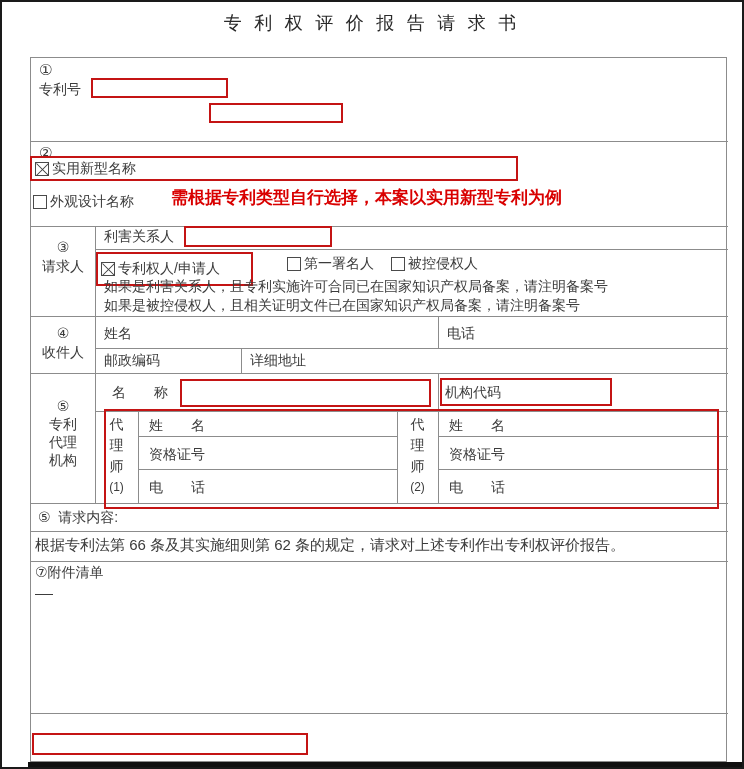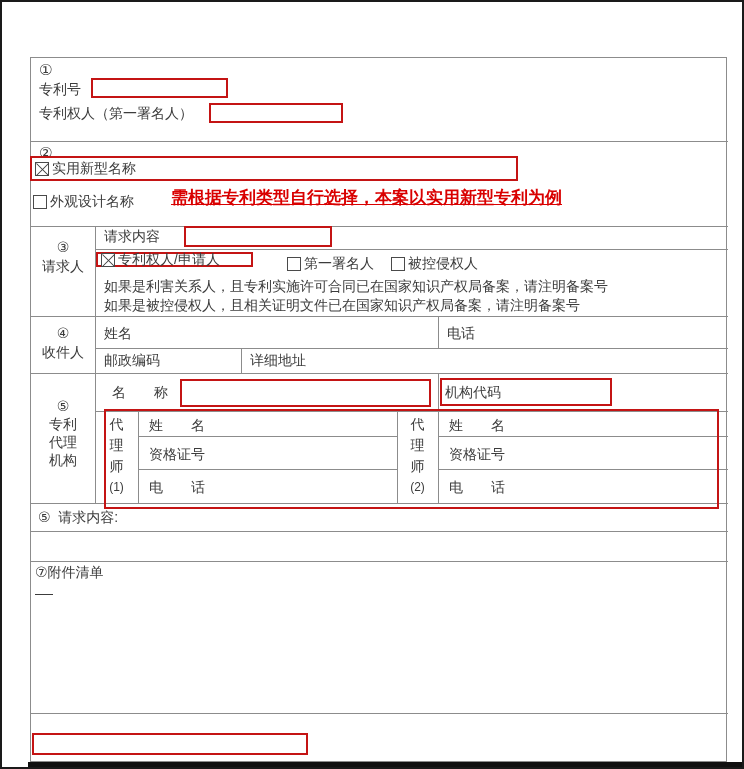--- a/index.html
+++ b/index.html
@@ -25,30 +25,31 @@
   .redflex { position:absolute; border:2px solid #c41414; display:flex;
              align-items:center; padding-left:3px; font-size:14px; white-space:nowrap; }
   .cbrow { position:absolute; display:flex; align-items:center; font-size:14px; white-space:nowrap; }
   .cbx { display:inline-block; width:14px; height:14px; border:1px solid #4a4a4a;
          background:#fff; margin-right:3px; position:relative; flex:none; }
   .cbx.checked::before, .cbx.checked::after {
     content:""; position:absolute; left:-2px; top:6px; width:17px; height:1px; background:#3c3c3c; }
   .cbx.checked::before { transform:rotate(45deg); }
   .cbx.checked::after  { transform:rotate(-45deg); }
   .vlabel { position:absolute; text-align:center; font-size:14px; line-height:19px; color:#3c3c3c; }
-  .anno { position:absolute; color:#d90000; font-weight:bold; white-space:nowrap;text-decoration:underline; }
+  .anno { position:absolute; color:#d90000; font-weight:bold; white-space:nowrap; }
   .blankline { display:inline-block; width:18px; height:13px;
                border-bottom:1px solid #3c3c3c; vertical-align:baseline; }
   .bottombar { position:absolute; left:26px; right:0; bottom:0; height:5px; background:#101010; }
 </style>
 </head>
 <body>
 
 <div id="canvas">
 
+  <div class="title">专 利 权 评 价 报 告 请 求 书</div>
 
   <div class="form">
 
     <div class="hline" style="top:83px;left:0;width:697px"></div>
     <div class="hline" style="top:168px;left:0;width:697px"></div>
     <div class="hline" style="top:191px;left:64px;width:633px"></div>
     <div class="hline" style="top:258px;left:0;width:697px"></div>
     <div class="hline" style="top:290px;left:64px;width:633px"></div>
     <div class="hline" style="top:315px;left:0;width:697px"></div>
     <div class="hline" style="top:353px;left:64px;width:633px"></div>
@@ -63,41 +64,40 @@
     <div class="vline" style="left:64px;top:168px;height:277px"></div>
     <div class="vline" style="left:407px;top:258px;height:32px"></div>
     <div class="vline" style="left:210px;top:290px;height:25px"></div>
     <div class="vline" style="left:407px;top:315px;height:130px"></div>
     <div class="vline" style="left:107px;top:353px;height:92px"></div>
     <div class="vline" style="left:366px;top:353px;height:92px"></div>
 
     <div class="num" style="left:8px;top:3px">①</div>
     <div class="txt" style="left:8px;top:23px">专利号</div>
     <div class="redbox" style="left:60px;top:20px;width:137px;height:20px"></div>
-    <div class="txt" style="left:8px;top:47px">专利权人（第一署名人）</div>
     <div class="redbox" style="left:178px;top:45px;width:134px;height:20px"></div>
 
     <div class="num" style="left:8px;top:86px">②</div>
     <div class="redflex" style="left:-1px;top:98px;width:488px;height:25px">
       <span class="cbx checked"></span>
       <span>实用新型名称</span>
     </div>
     <div class="cbrow" style="left:2px;top:135px">
       <span class="cbx"></span>
       <span>外观设计名称</span>
     </div>
     <div class="anno" style="left:140px;top:128px;font-size:17px">需根据专利类型自行选择，本案以实用新型专利为例</div>
 
     <div class="vlabel" style="left:0;top:180px;width:64px">
       <div>③</div>
       <div>请求人</div>
     </div>
-    <div class="txt" style="left:73px;top:170px">请求内容</div>
+    <div class="txt" style="left:73px;top:170px">利害关系人</div>
     <div class="redbox" style="left:153px;top:168px;width:148px;height:21px"></div>
-    <div class="redflex" style="left:65px;top:194px;width:157px;height:15px">
+    <div class="redflex" style="left:65px;top:194px;width:157px;height:34px">
       <span class="cbx checked"></span>
       <span>专利权人/申请人</span>
     </div>
     <div class="cbrow" style="left:256px;top:197px">
       <span class="cbx"></span>
       <span>第一署名人</span>
     </div>
     <div class="cbrow" style="left:360px;top:197px">
       <span class="cbx"></span>
       <span>被控侵权人</span>
@@ -141,20 +141,21 @@
       <div>代</div>
       <div>理</div>
       <div>师</div>
       <div style="font-size:12px">(2)</div>
     </div>
     <div class="txt" style="left:418px;top:359px">姓　　名</div>
     <div class="txt" style="left:418px;top:388px">资格证号</div>
     <div class="txt" style="left:418px;top:421px">电　　话</div>
 
     <div class="txt" style="left:7px;top:451px"><span>⑤</span>&nbsp;&nbsp;<span>请求内容:</span></div>
+    <div class="txt" style="left:4px;top:478px;font-size:15px">根据专利法第 66 条及其实施细则第 62 条的规定，请求对上述专利作出专利权评价报告。</div>
 
     <div class="txt" style="left:4px;top:506px">⑦附件清单</div>
     <div class="txt" style="left:4px;top:524px"><span class="blankline"></span></div>
 
     <div class="redbox" style="left:1px;top:675px;width:276px;height:22px"></div>
 
   </div>
 
   <div class="bottombar"></div>
 </div>

